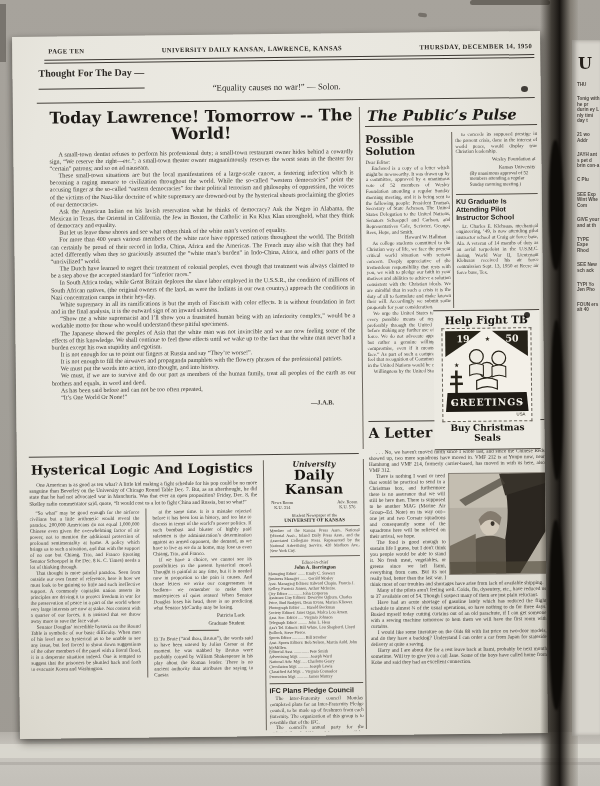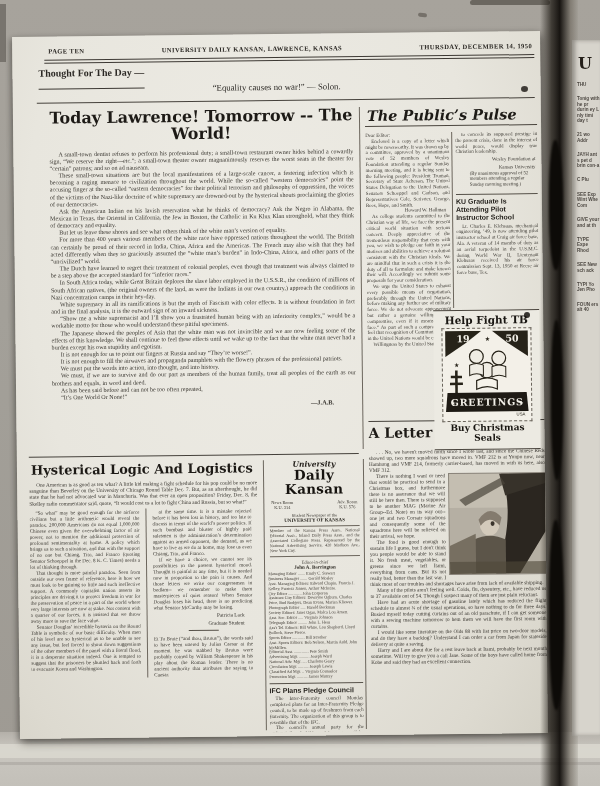--- a/index.html
+++ b/index.html
@@ -164,20 +164,21 @@
       <div class="ed-sig">—J.A.B.</div>
     </div>
 
     <div class="vdiv" style="left:346px;top:74px;height:342px;"></div>
 
     <div class="pulse">
       <div class="pulse-title">The Public’s Pulse</div>
       <div class="pulse-rule"></div>
 
       <div class="pcolA small-text">
+        <h2>Possible Solution</h2>
         <div class="salutation">Dear Editor:</div>
         <div>
             <div class="para">Enclosed is a copy of a letter which might be newsworthy. It was drawn up by a committee, approved by a unanimous vote of 52 members of Wesley Foundation attending a regular Sunday morning meeting, and it is being sent to the following people: President Truman, Secretary of State Acheson, The United States Delegation to the United Nations, Senators Schoeppel and Carlson, and Representatives Cole, Scrivner, George, Rees, Hope, and Smith.</div>
           </div>
         <div class="p-sig">Howard W. Hallman</div>
         <div>
             <div class="para">As college students committed to the Christian way of life, we face the present critical world situation with serious concern. Deeply appreciative of the tremendous responsibility that rests with you, we wish to pledge our faith in your motives and abilities to achieve a solution consistent with the Christian ideals. We are mindful that in such a crisis it is the duty of all to formulate and make known their will. Accordingly we submit some proposals for your consideration.</div>
             <div class="para">We urge the United States to exhaust every possible means of negotiation, preferably through the United Nations, before making any further use of military force. We do not advocate appeasement but rather a genuine willingness to compromise, even if it means “losing face.” As part of such a compromise we feel that recognition of Communist China in the United Nations would be essential.</div>
             <div class="para">Willingness by the United States</div>
           </div>

